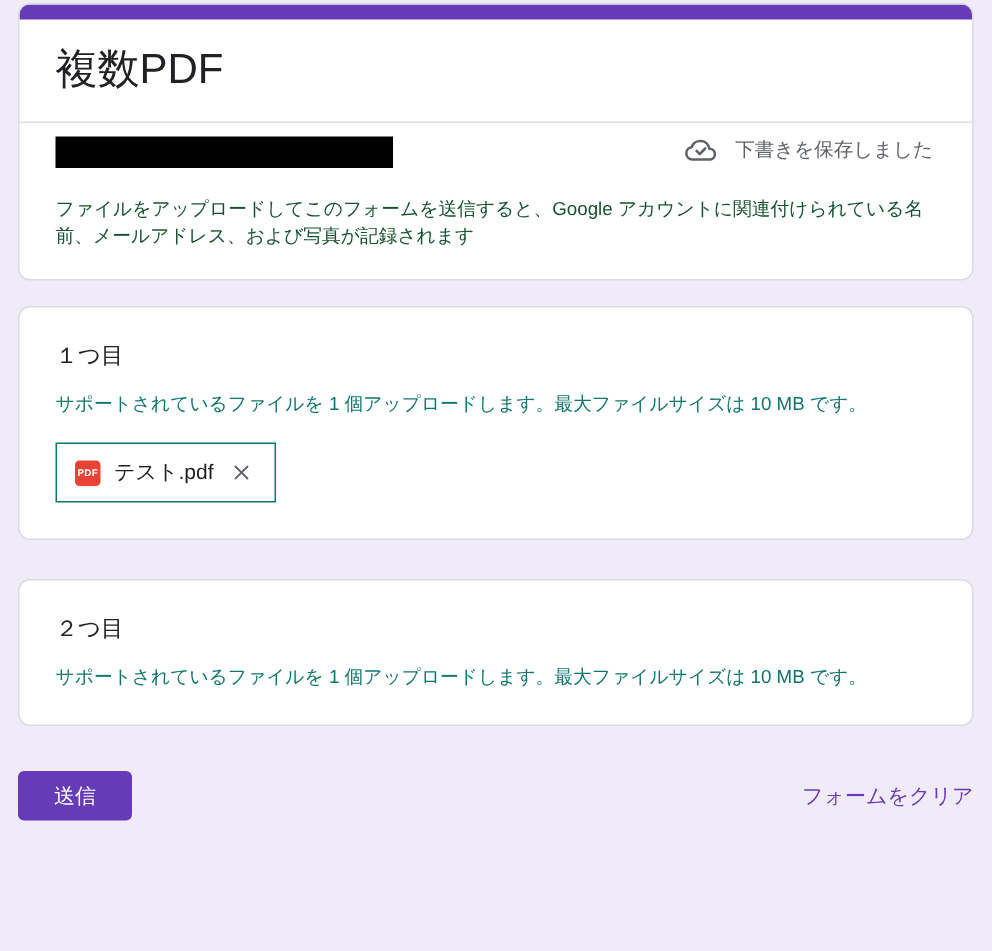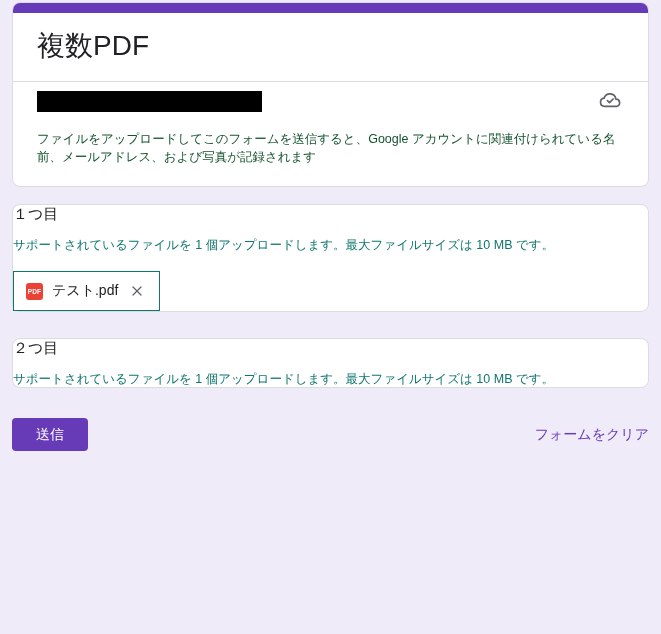--- a/index.html
+++ b/index.html
@@ -30,21 +30,21 @@
   .switch-link {
     display: inline-block; margin-top: 4px;
     color: #1a73e8; font-size: 13.5px; line-height: 17px;
     text-decoration: none; cursor: pointer;
   }
   .draft-status { display: flex; align-items: center; gap: 11px; color: #5f6368; font-size: 13px; padding-right: 2px; }
   .draft-status svg { display: block; }
   .notice { margin-top: 18px; color: #14532d; font-size: 12.5px; line-height: 18px; max-width: 600px; }
 
   
-  .question-card { margin-bottom: 26px; }
+  .question-card { padding: 24px; margin-bottom: 26px; }
   .question-card.first { margin-bottom: 26px; }
   .q-title { font-size: 15px; line-height: 17px; color: #202124; font-weight: 400; }
   .q-desc { margin-top: 16px; font-size: 12.5px; line-height: 15px; color: #0f766e; }
   .file-chip {
     margin-top: 18px;
     display: inline-flex; align-items: center; gap: 9px;
     height: 40px; padding: 0 12px;
     border: 1px solid #0f766e; border-radius: 0;
     background: #fff;
   }
@@ -89,20 +89,21 @@
         <div>
           <div class="redacted-bar"></div>
         </div>
         <div class="draft-status">
           <span>
             <svg width="24" height="24" viewBox="0 0 24 24" fill="none" stroke="#5f6368" stroke-width="1.7">
               <path d="M18.6 18.3H6.6a4.1 4.1 0 0 1-.45-8.17 6.05 6.05 0 0 1 11.75 1.02 3.6 3.6 0 0 1 .7 7.15z" stroke-linejoin="round"></path>
               <path d="M9.4 12.6l2.1 2.1 3.6-3.7" stroke-linecap="round" stroke-linejoin="round"></path>
             </svg>
           </span>
+          <span>下書きを保存しました</span>
         </div>
       </div>
       <div class="notice">ファイルをアップロードしてこのフォームを送信すると、Google アカウントに関連付けられている名前、メールアドレス、および写真が記録されます</div>
     </div>
   </div>
 
   <div class="card question-card first">
     <div class="q-title">１つ目</div>
     <div class="q-desc">サポートされているファイルを 1 個アップロードします。最大ファイルサイズは 10 MB です。</div>
     <div class="file-chip">

